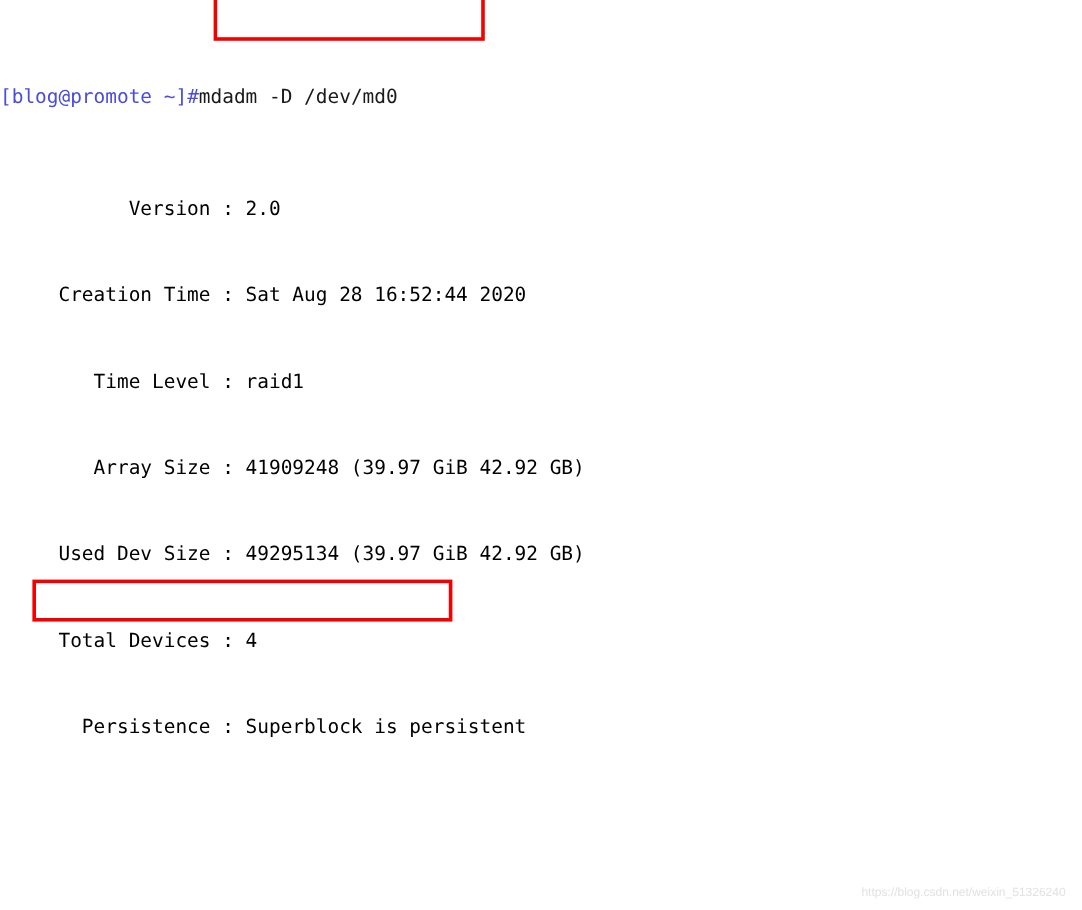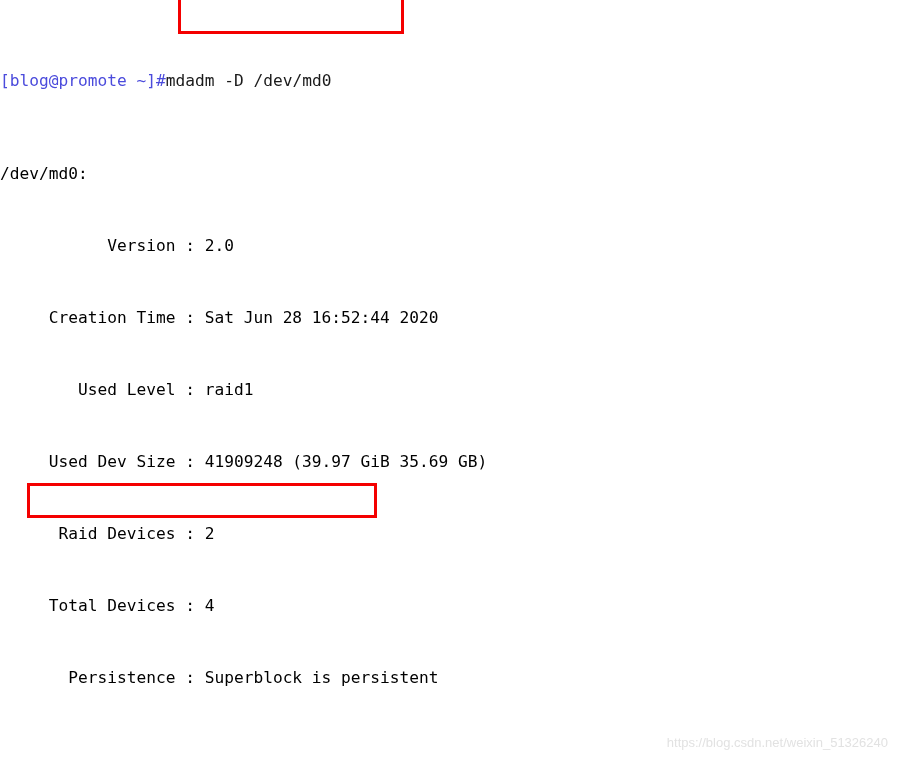--- a/index.html
+++ b/index.html
@@ -65,38 +65,37 @@
     top: 483px;
     width: 350px;
     height: 35px;
   }
 
   #watermark {
     position: absolute;
     right: 14px;
     bottom: 8px;
     font-family: "Liberation Sans", sans-serif;
-    font-size: 13px;
+    font-size: 10px;
     color: #e2e2e2;
     white-space: pre;
   }
 </style>
 </head>
 <body>
 
 <div id="terminal">
 
   <div class="line clipped-top"><span class="prompt-br">[</span><span class="prompt-br">blog@promote</span><span class="prompt-br"> ~</span><span class="prompt-br">]</span><span class="prompt-hash">#</span><span class="cmd-text">mdadm -D /dev/md0</span></div>
 
-  <div class="line">/dev/md0:</div>
   <div class="line">           Version : 2.0</div>
-  <div class="line">     Creation Time : Sat Jun 28 16:52:44 2020</div>
-  <div class="line">        Used Level : raid1</div>
-  <div class="line">     Used Dev Size : 41909248 (39.97 GiB 35.69 GB)</div>
-  <div class="line">      Raid Devices : 2</div>
+  <div class="line">     Creation Time : Sat Aug 28 16:52:44 2020</div>
+  <div class="line">        Time Level : raid1</div>
+  <div class="line">        Array Size : 41909248 (39.97 GiB 42.92 GB)</div>
+  <div class="line">     Used Dev Size : 49295134 (39.97 GiB 42.92 GB)</div>
   <div class="line">     Total Devices : 4</div>
   <div class="line">       Persistence : Superblock is persistent</div>
   
   
   
   
   
   
   
   

